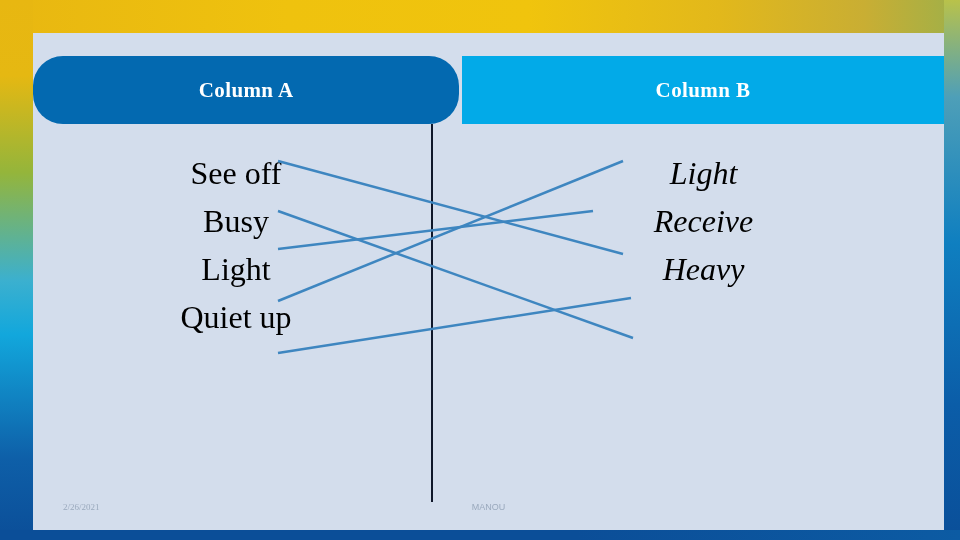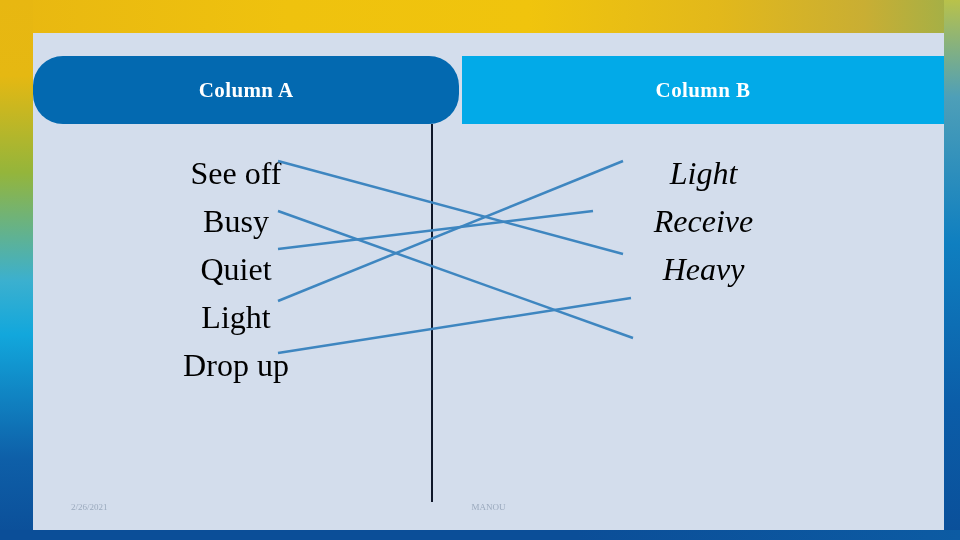--- a/index.html
+++ b/index.html
@@ -133,35 +133,35 @@
     position: absolute;
     left: 0;
     top: 0;
     width: 911px;
     height: 497px;
     pointer-events: none;
   }
   
   .footer-date {
     position: absolute;
-    left: 38px;
+    left: 30px;
     bottom: 18px;
     font-size: 9px;
     color: #9aa9bd;
     font-family: "Liberation Serif", serif;
   }
   .footer-center {
     position: absolute;
     left: 0;
     bottom: 18px;
     width: 911px;
     text-align: center;
     font-size: 9px;
     color: #9aa9bd;
-    font-family: Liberation Serif, serif;
+    font-family: Liberation Sans, sans-serif;
   }
 </style>
 </head>
 <body>
 
 <div class="slide">
 
   <div class="top-bar"></div>
   <div class="left-bar"></div>
   <div class="right-bar"></div>
@@ -172,23 +172,22 @@
     <div class="header-row">
       <div class="header-cell a">Column A</div>
       <div class="header-cell spacer"></div>
       <div class="header-cell b">Column B</div>
     </div>
 
     <div class="body-area">
       <div class="col col-a">
         <div class="term">See off</div>
         <div class="term">Busy</div>
-        <div class="term">Quiet</div>
         <div class="term">Light</div>
-        <div class="term">Drop up</div>
+        <div class="term">Quiet up</div>
       </div>
       <div class="col col-b">
         <div class="term">Light</div>
         <div class="term">Receive</div>
         <div class="term">Heavy</div>
       </div>
     </div>
 
     <svg class="lines" viewBox="0 0 911 497" width="911" height="497">
       <line x1="245" y1="128" x2="590" y2="221" stroke="#3E86C0" stroke-width="2.5"></line>

